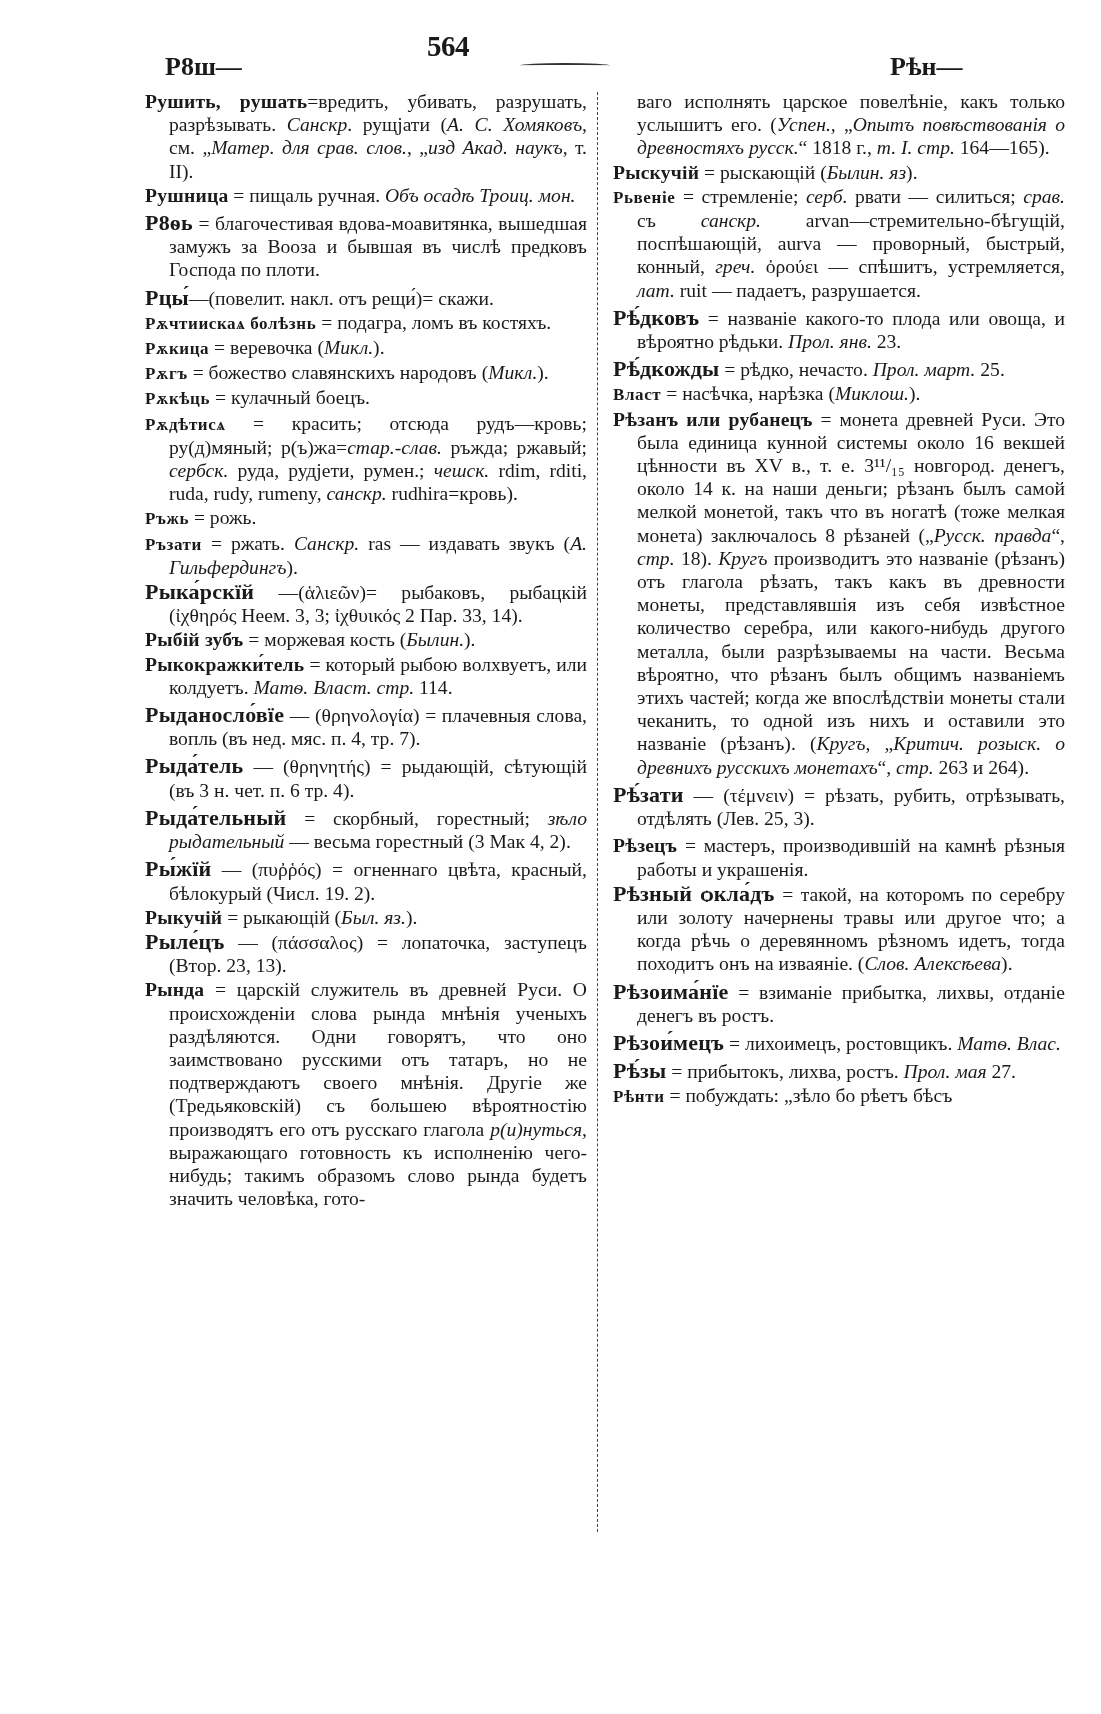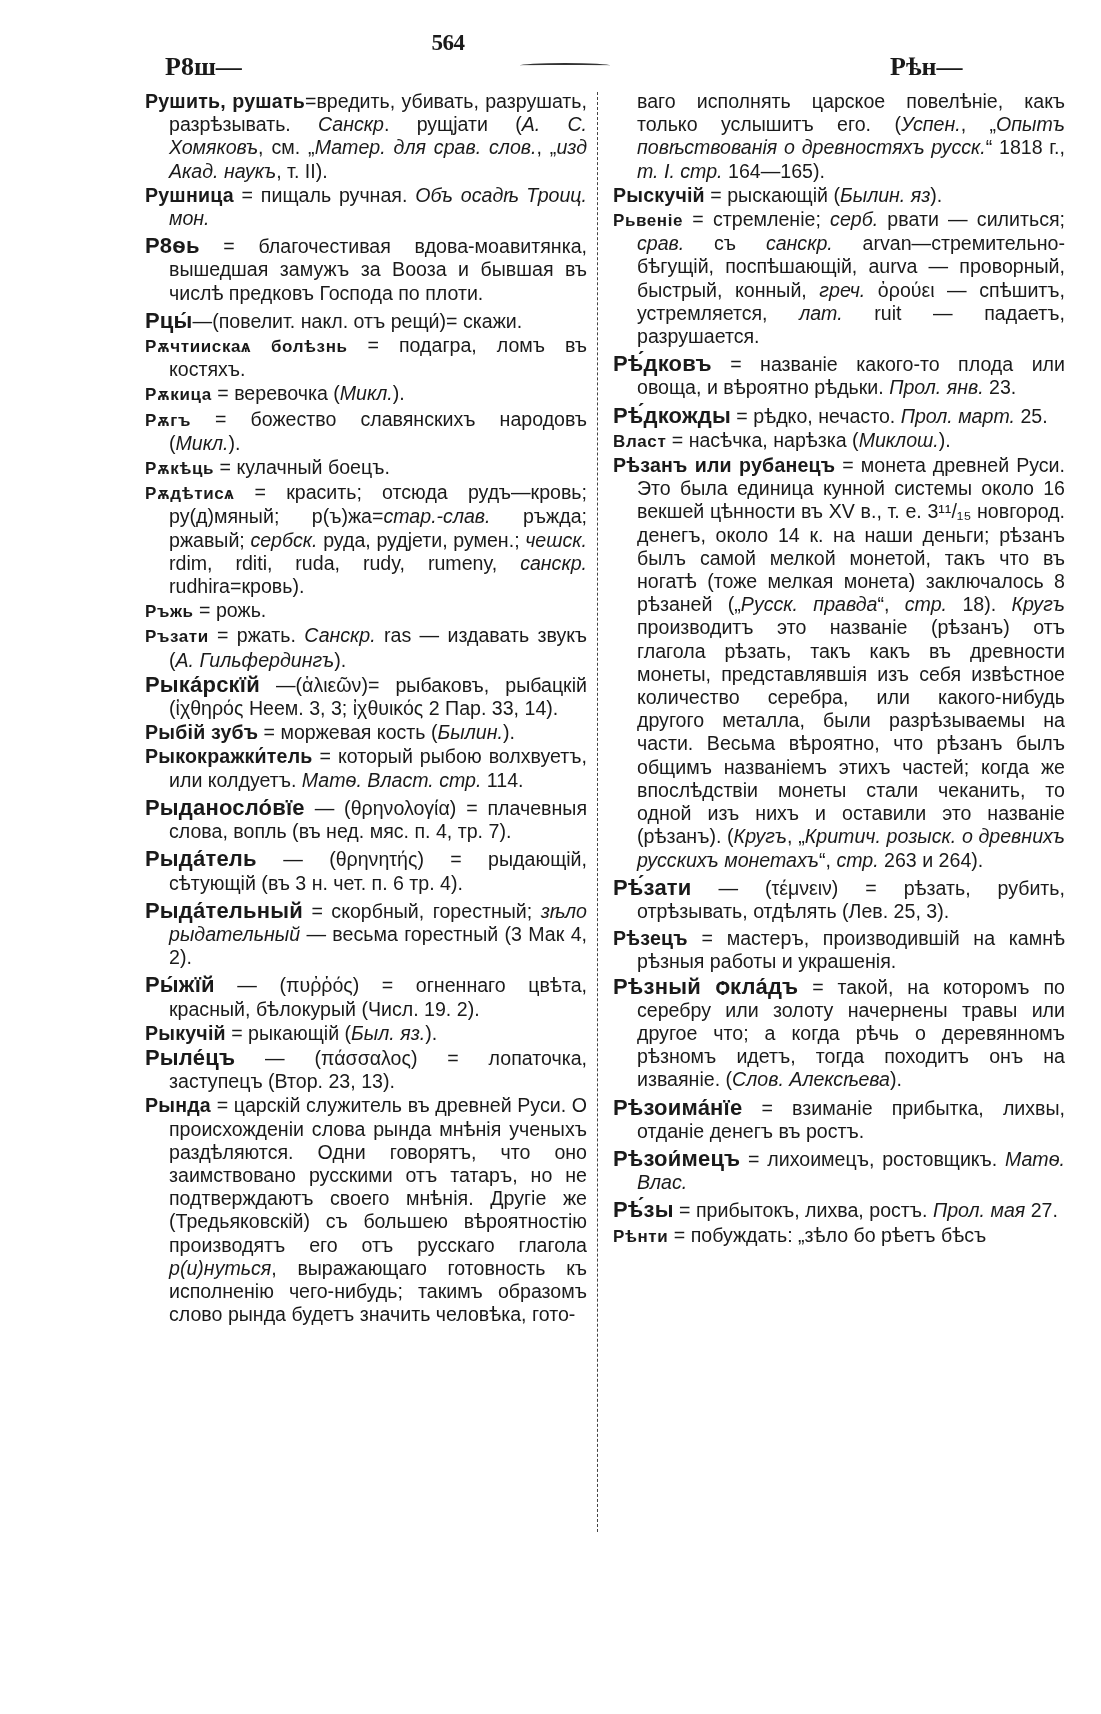--- a/index.html
+++ b/index.html
@@ -3,36 +3,36 @@
 <meta charset="utf-8">
 <style>
   html, body { margin: 0; padding: 0; background: #ffffff; }
   body {
     width: 1101px; height: 1714px; position: relative; overflow: hidden;
     font-family: "DejaVu Serif", "Liberation Serif", serif;
     color: #1a1a1a;
   }
   .page-number {
     position: absolute; top: 30px; left: 0; width: 896px; text-align: center;
-    font-size: 23px; font-weight: bold; font-family: "Liberation Serif", serif;
+    font-size: 29px; font-weight: bold; font-family: "Liberation Serif", serif;
     letter-spacing: -0.5px;
   }
   .page-number-rule {
     position: absolute; top: 63px; left: 520px; width: 90px; height: 3px;
     border-top: 2px solid #333; border-radius: 50%;
   }
   .running-head {
     position: absolute; top: 52px; font-size: 26px; font-weight: bold;
     font-family: "Liberation Serif", serif;
   }
   .running-head.left { left: 165px; }
   .running-head.right { left: 890px; }
   .column {
     position: absolute; top: 90px;
-    font-family: Liberation Sans, sans-serif;
+    font-family: Liberation Serif, serif;
     font-size: 19.6px; line-height: 23.2px;
     text-align: justify;
   }
   .column.left { left: 145px; width: 442px; }
   .column.right { left: 613px; width: 452px; }
   .column-divider {
     position: absolute; top: 92px; left: 597px; width: 2px; height: 1440px;
     border-left: 1.5px dashed #444;
   }
   .entry { margin: 0 0 1px 0; padding-left: 24px; text-indent: -24px; }

